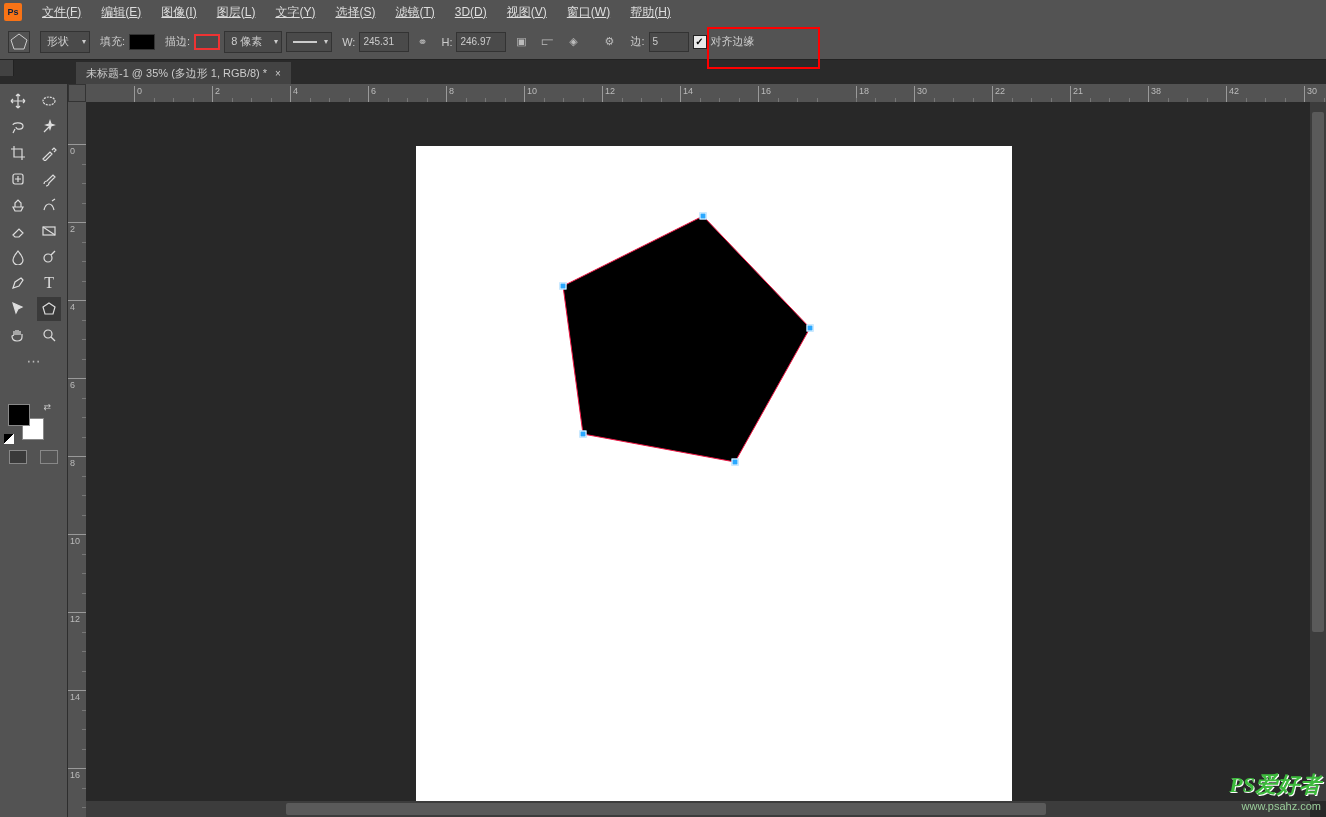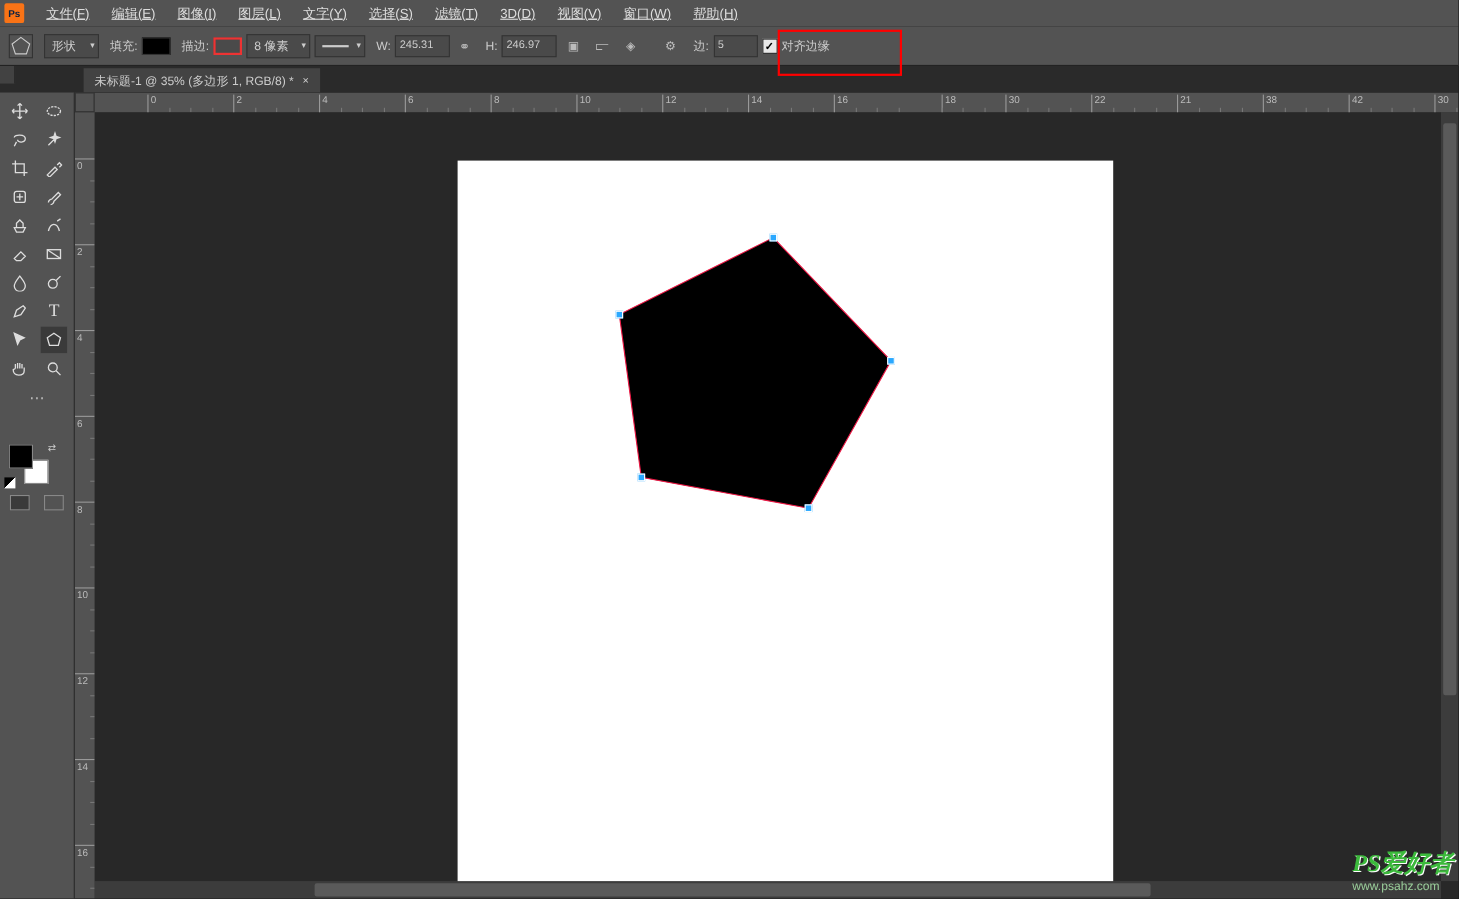--- a/index.html
+++ b/index.html
@@ -65,21 +65,21 @@
 .artboard { position: absolute; background: #fff; left: 330px; top: 44px; width: 596px; height: 660px; }
 .pentagon-svg { position: absolute; left: 0; top: 0; }
 .handle { position: absolute; width: 7px; height: 7px; background: #2aa8ff; border: 1px solid #fff; transform: translate(-50%,-50%); }
 
 
 .sbv { position: absolute; right: 0; top: 18px; bottom: 16px; width: 16px; background: #3c3c3c; }
 .sbh { position: absolute; left: 18px; right: 16px; bottom: 0; height: 16px; background: #3c3c3c; }
 .sb-thumb-v { position: absolute; left: 2px; right: 2px; background: #5a5a5a; border-radius: 2px; }
 .sb-thumb-h { position: absolute; top: 2px; bottom: 2px; background: #5a5a5a; border-radius: 2px; }
 
-.watermark { position: absolute; right: 5px; bottom: 5px; text-align: left; pointer-events: none; }
+.watermark { position: absolute; right: 5px; bottom: 5px; text-align: right; pointer-events: none; }
 .watermark .l1 { font-family: 'Comic Sans MS', cursive; font-size: 22px; font-style: italic; color: #3cba3c; text-shadow: 1px 1px 0 #fff; font-weight: bold; }
 .watermark .l2 { font-size: 11px; color: #9acd9a; }
 </style>
 </head>
 <body>
 
 <div class="menubar">
   <div class="ps-logo">Ps</div>
   <div class="menu-item"><span>文件</span>(<u>F</u>)</div>
   <div class="menu-item"><span>编辑</span>(<u>E</u>)</div>

